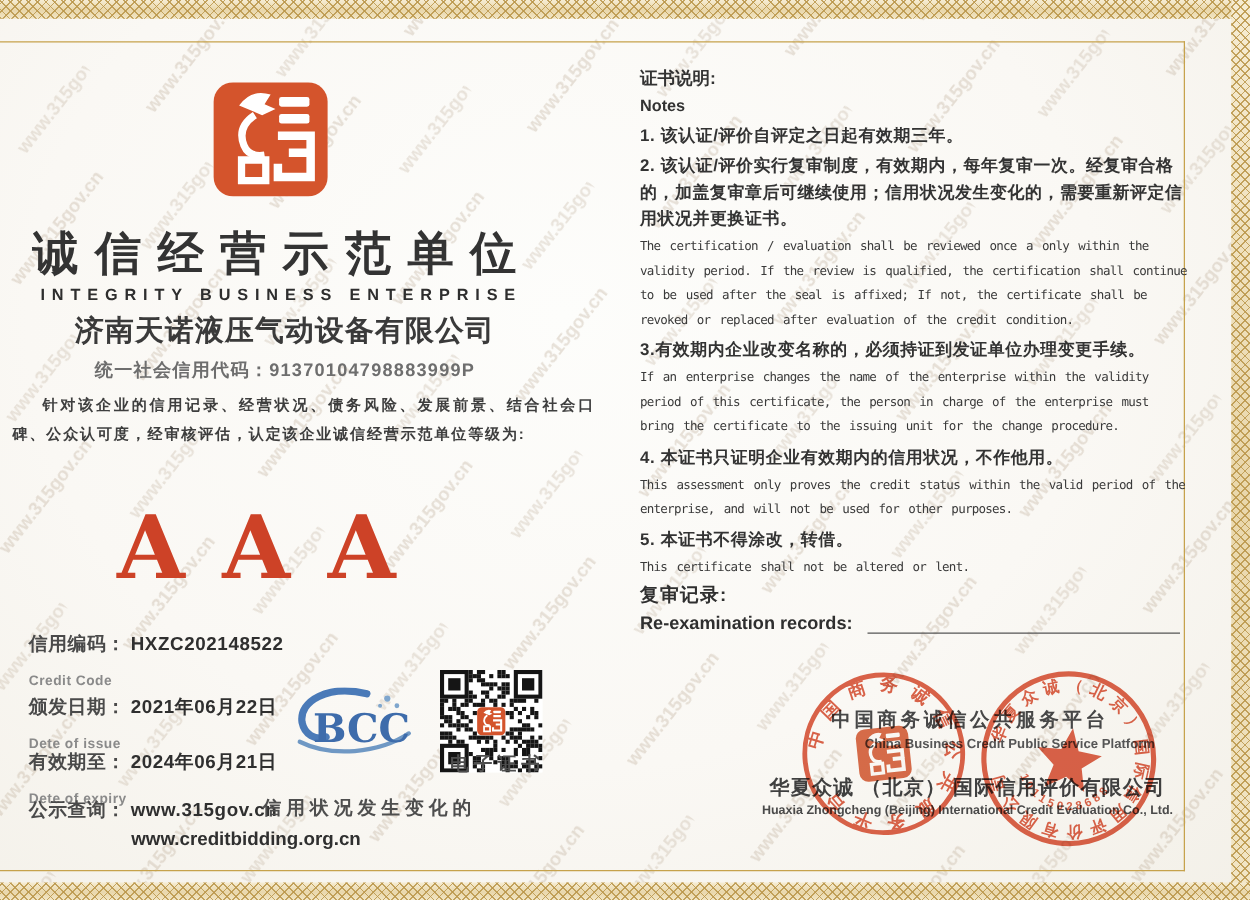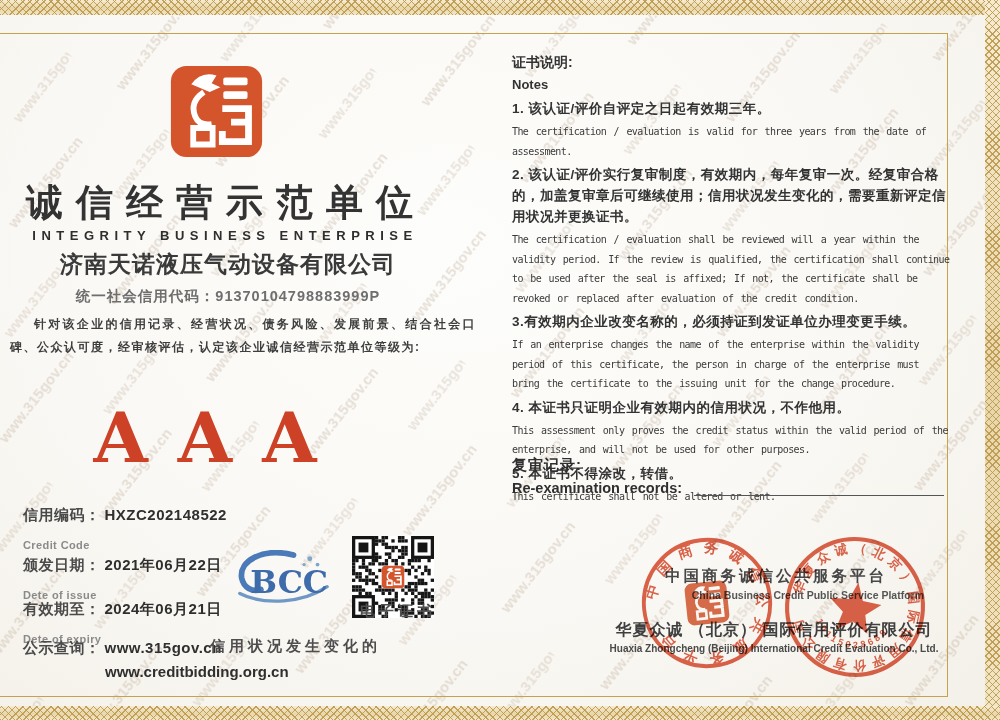--- a/index.html
+++ b/index.html
@@ -51,21 +51,21 @@
   #qr-label{left:360px;top:602px;font-size:15px;font-weight:bold;color:#4e4e4e;letter-spacing:4px;}
 
   
   #notes{left:512px;top:54px;width:438px;}
   #notes .h-cn{font-size:14px;font-weight:bold;color:#333;margin:0 0 5px 0;}
   #notes .h-en{font-size:13px;font-weight:bold;color:#333;margin:0 0 6px 0;}
   #notes p.cn{font-size:13.5px;font-weight:bold;color:#333;line-height:21px;letter-spacing:.5px;margin:3px 0;}
   #notes p.en{font-family:"DejaVu Sans Mono",monospace;font-size:10px;letter-spacing:-0.6px;
       word-spacing:2px;color:#3a3a3a;line-height:19.5px;margin:3px 0;}
 
-  #review{left:512px;top:456px;width:438px;}
+  #review{left:512px;top:467px;width:438px;}
   #review .r-cn{font-size:15px;font-weight:bold;color:#2f2f2f;letter-spacing:1px;}
   #review .r-row{display:flex;align-items:flex-end;margin-top:4px;}
   #review .r-en{font-size:14.5px;font-weight:bold;color:#2f2f2f;}
   #review .r-line{flex:0 0 250px;margin-left:12px;border-bottom:1.5px solid #555;height:16px;}
 
   #platform-cn{left:628px;top:566px;width:296px;text-align:center;font-size:15.5px;font-weight:bold;color:#474747;letter-spacing:3px;}
   #platform-en{left:628px;top:589px;width:296px;text-align:right;font-size:10.5px;font-weight:bold;color:#555;}
   #issuer-cn{left:596px;top:620px;width:356px;text-align:center;font-size:16px;font-weight:bold;color:#3f3f3f;letter-spacing:1px;}
   #issuer-en{left:596px;top:643px;width:356px;text-align:center;font-size:10px;font-weight:bold;color:#4a4a4a;}
 
@@ -354,23 +354,22 @@
     <use href="#sealGlyph" width="100" height="100"></use>
   </svg>
 
   <div id="bcc-label" class="abs z">信用状况发生变化的</div>
   <div id="qr-label" class="abs z">电子证书</div>
 
   <div id="notes" class="abs z">
     <p class="h-cn">证书说明:</p>
     <p class="h-en">Notes</p>
     <p class="cn">1. 该认证/评价自评定之日起有效期三年。</p>
-    <p class="en">The certification / evaluation is valid for three years from the date of assessment.</p>
     <p class="cn">2. 该认证/评价实行复审制度，有效期内，每年复审一次。经复审合格的，加盖复审章后可继续使用；信用状况发生变化的，需要重新评定信用状况并更换证书。</p>
-    <p class="en">The certification / evaluation shall be reviewed will a year within the validity period. If the review is qualified, the certification shall continue to be used after the seal is affixed; If not, the certificate shall be revoked or replaced after evaluation of the credit condition.</p>
+    <p class="en">The certification / evaluation shall be reviewed once a only within the validity period. If the review is qualified, the certification shall continue to be used after the seal is affixed; If not, the certificate shall be revoked or replaced after evaluation of the credit condition.</p>
     <p class="cn">3.有效期内企业改变名称的，必须持证到发证单位办理变更手续。</p>
     <p class="en">If an enterprise changes the name of the enterprise within the validity period of this certificate, the person in charge of the enterprise must bring the certificate to the issuing unit for the change procedure.</p>
     <p class="cn">4. 本证书只证明企业有效期内的信用状况，不作他用。</p>
     <p class="en">This assessment only proves the credit status within the valid period of the enterprise, and will not be used for other purposes.</p>
     <p class="cn">5. 本证书不得涂改，转借。</p>
     <p class="en">This certificate shall not be altered or lent.</p>
   </div>
 
   <div id="review" class="abs z">
     <div class="r-cn">复审记录:</div>

